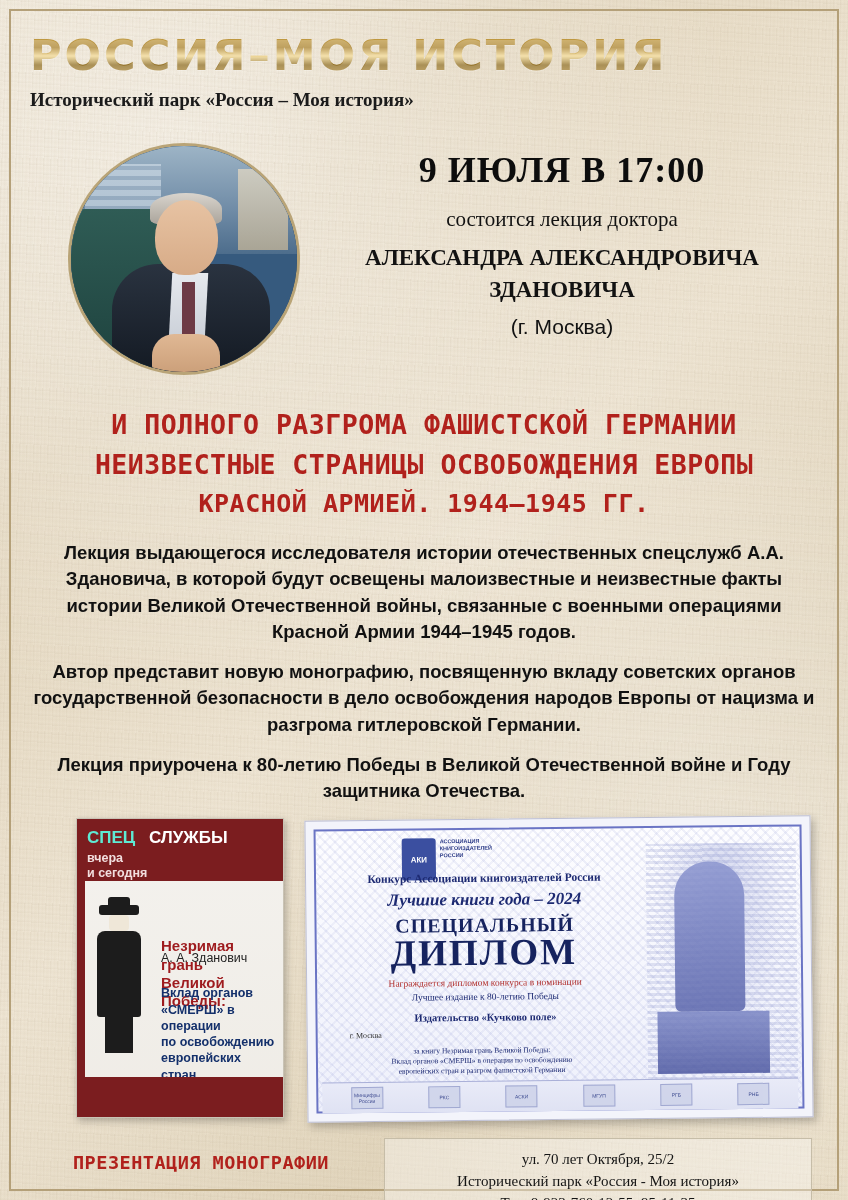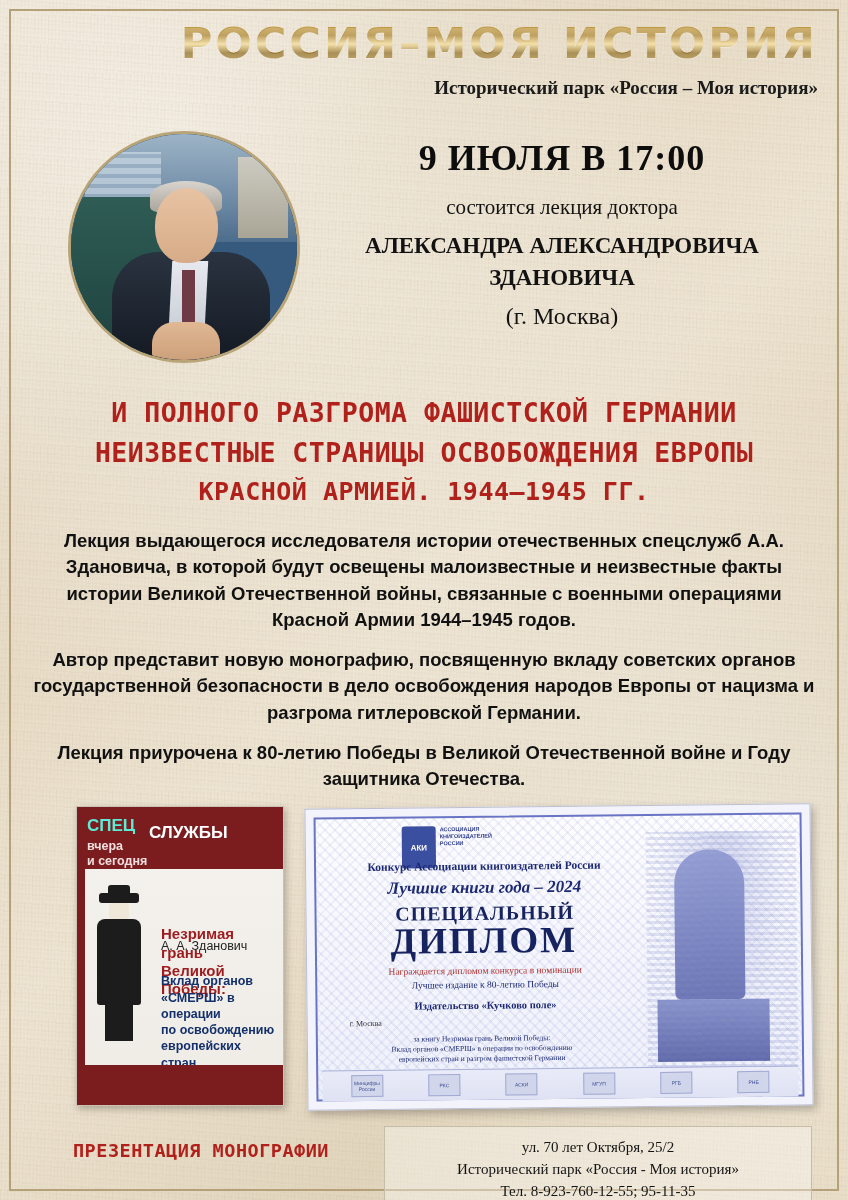--- a/index.html
+++ b/index.html
@@ -34,22 +34,22 @@
   }
   .inner{
     position:relative;
     padding:0 30px;
     box-sizing:border-box;
     height:100%;
   }
 
   
   .brand{
-    text-align:right;
-    padding-top:18px;
+    text-align:left;
+    padding-top:30px;
   }
   .brand-title{
     display:inline-block;
     font-family:"DejaVu Sans", sans-serif;
     font-weight:bold;
     font-size:43px;
     letter-spacing:3px;
     color:#8a6a22;
     background:linear-gradient(180deg,#d9b45a 0%,#a9812b 35%,#f0d690 52%,#8d6a1e 70%,#c6a04a 100%);
     -webkit-background-clip:text;
@@ -159,23 +159,23 @@
   .event-name{
     margin-top:10px;
     font-size:23px;
     font-weight:bold;
     color:#121212;
     font-family:"Liberation Serif", serif;
     line-height:1.3;
   }
   .event-city{
     margin-top:10px;
-    font-size:24px;
+    font-size:21px;
     color:#121212;
-    font-family:Liberation Serif, serif;
+    font-family:Liberation Sans, sans-serif;
   }
 
   
   .lecture-title{
     margin-top:30px;
     text-align:center;
     color:#b1211c;
     font-family:"DejaVu Sans Mono", monospace;
     font-weight:bold;
     font-size:26.5px;
@@ -223,21 +223,20 @@
   }
   .book .topband .t1{
     position:absolute;left:10px;top:9px;
     font-size:17px;font-weight:bold;color:#5eead4;
     font-family:"Liberation Sans",sans-serif;
   }
   .book .topband .t2{
     position:absolute;left:72px;top:9px;
     font-size:17px;font-weight:bold;color:#ffffff;
     font-family:"Liberation Sans",sans-serif;
-    margin-top:7px;
   }
   .book .topband .t3{
     position:absolute;left:10px;top:32px;
     font-size:12.5px;font-weight:bold;color:#f2dede;
     font-family:"Liberation Sans",sans-serif;line-height:1.15;
   }
   .book .spine{
     position:absolute;left:0;top:62px;bottom:0;width:8px;
     background:#7b1d1f;
   }

